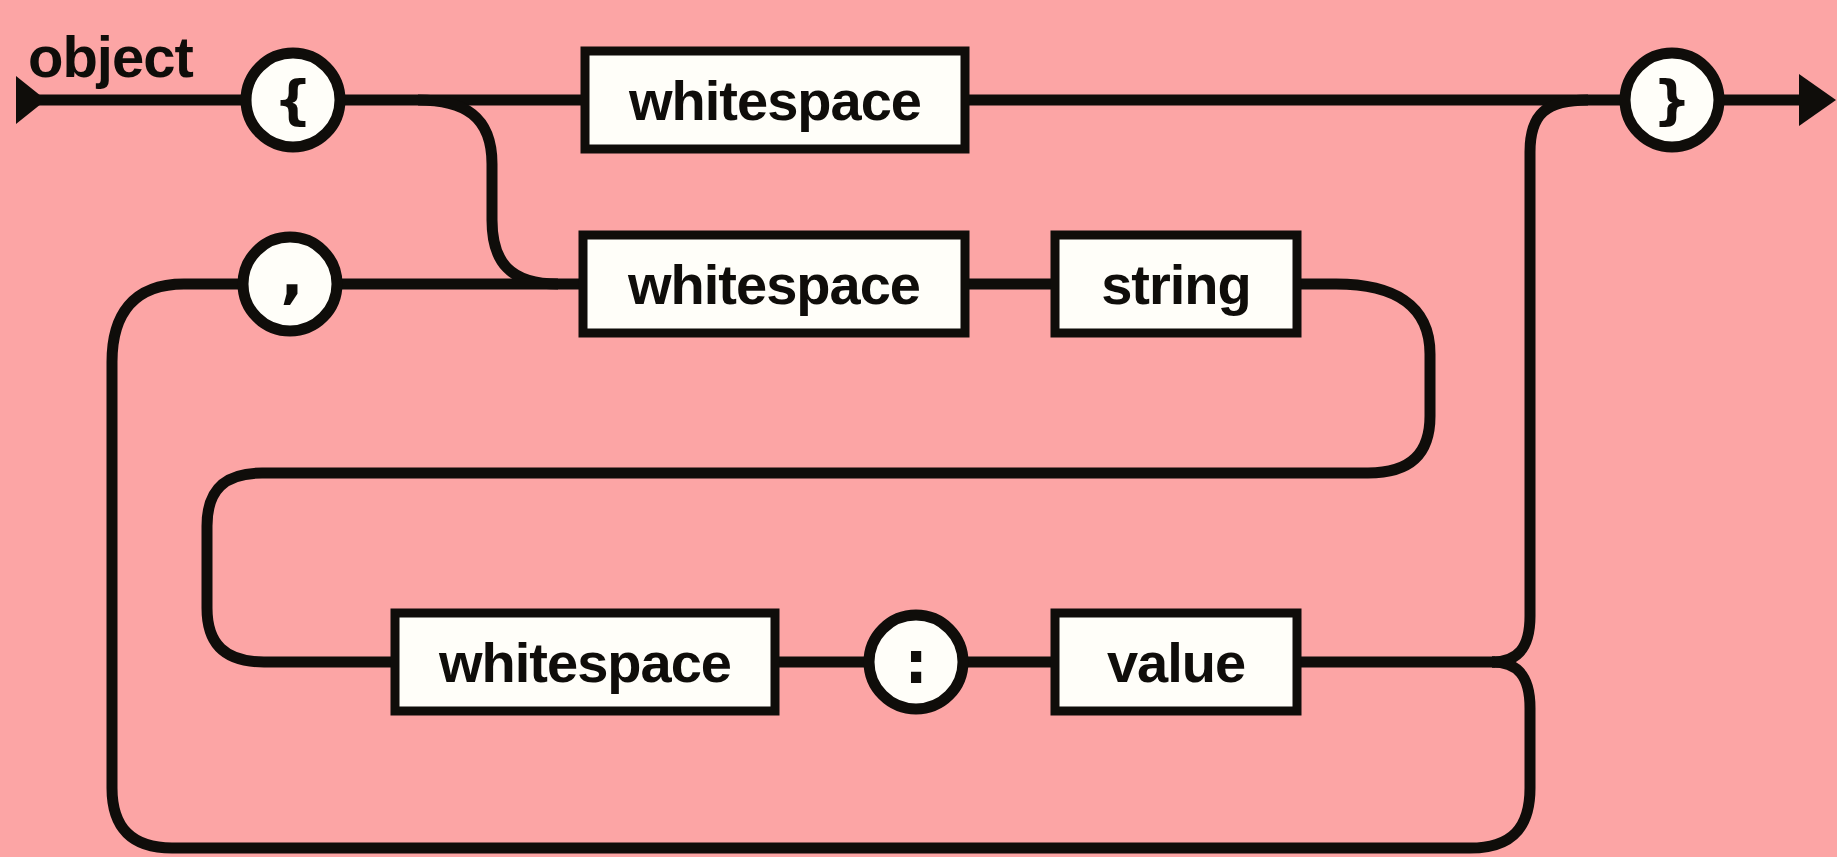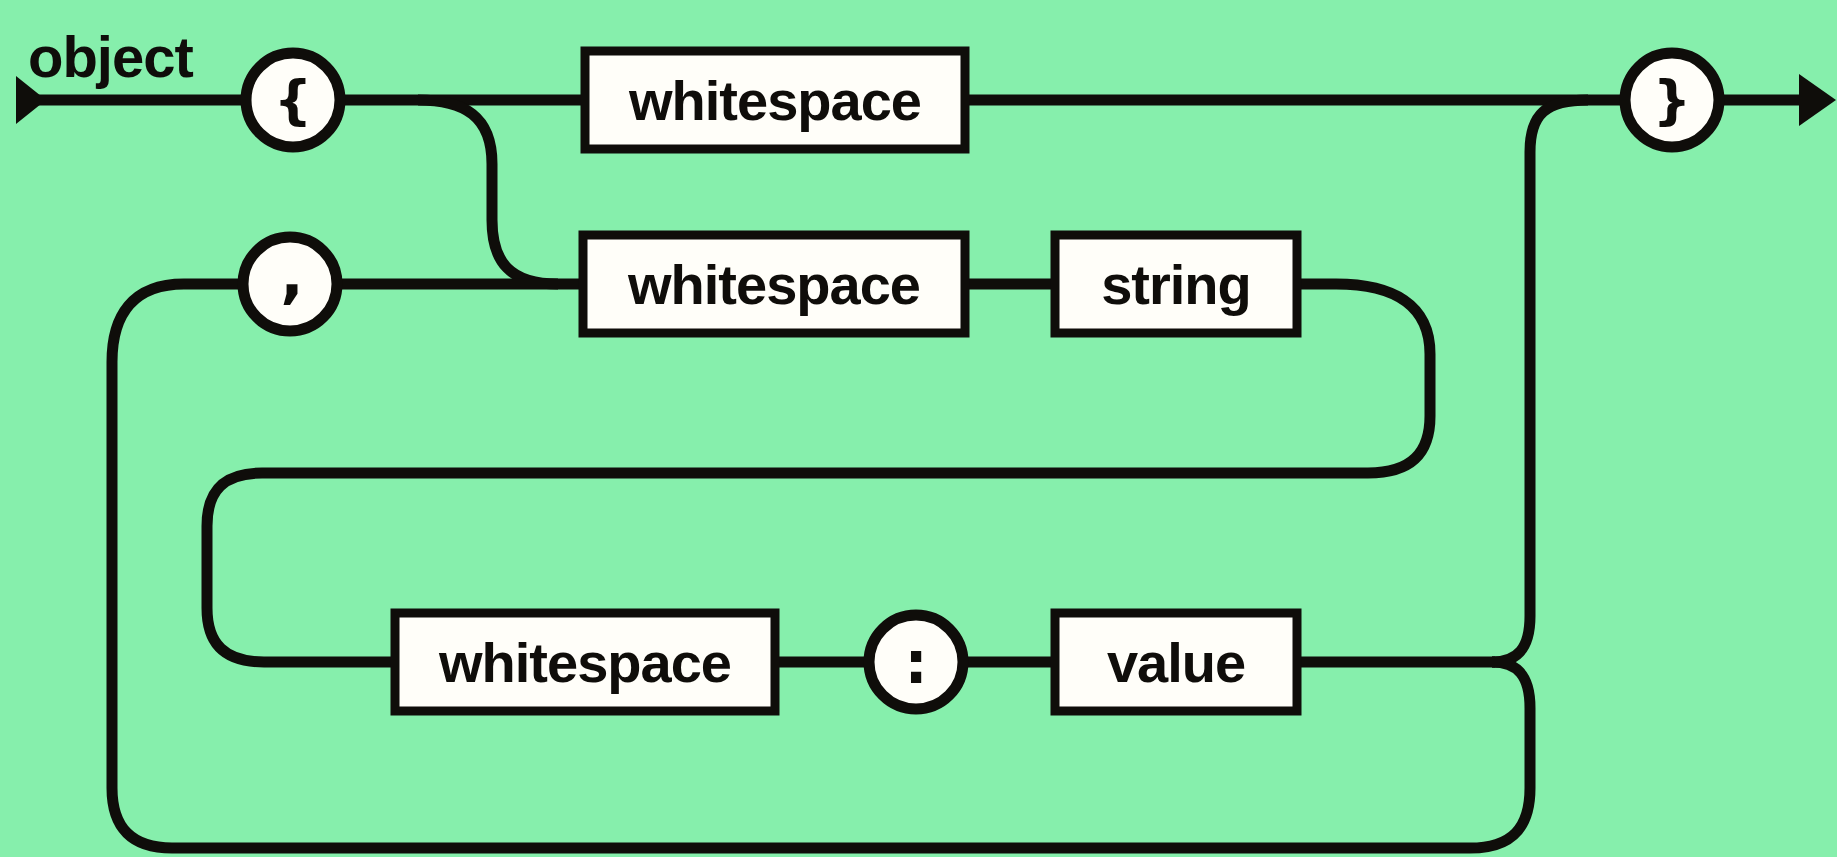--- a/index.html
+++ b/index.html
@@ -8,21 +8,21 @@
     background: #f8eddf;
     width: 1837px;
     height: 857px;
     overflow: hidden;
     font-family: "Liberation Sans", sans-serif;
   }
   .stage {
     position: relative;
     width: 1837px;
     height: 857px;
-    background: #86efac;
+    background: #fca5a5;
   }
   svg { display: block; }
   .rail {
     fill: none;
     stroke: #0f0d0a;
     stroke-width: 11;
   }
   .node-rect {
     fill: #fffef9;
     stroke: #0f0d0a;

